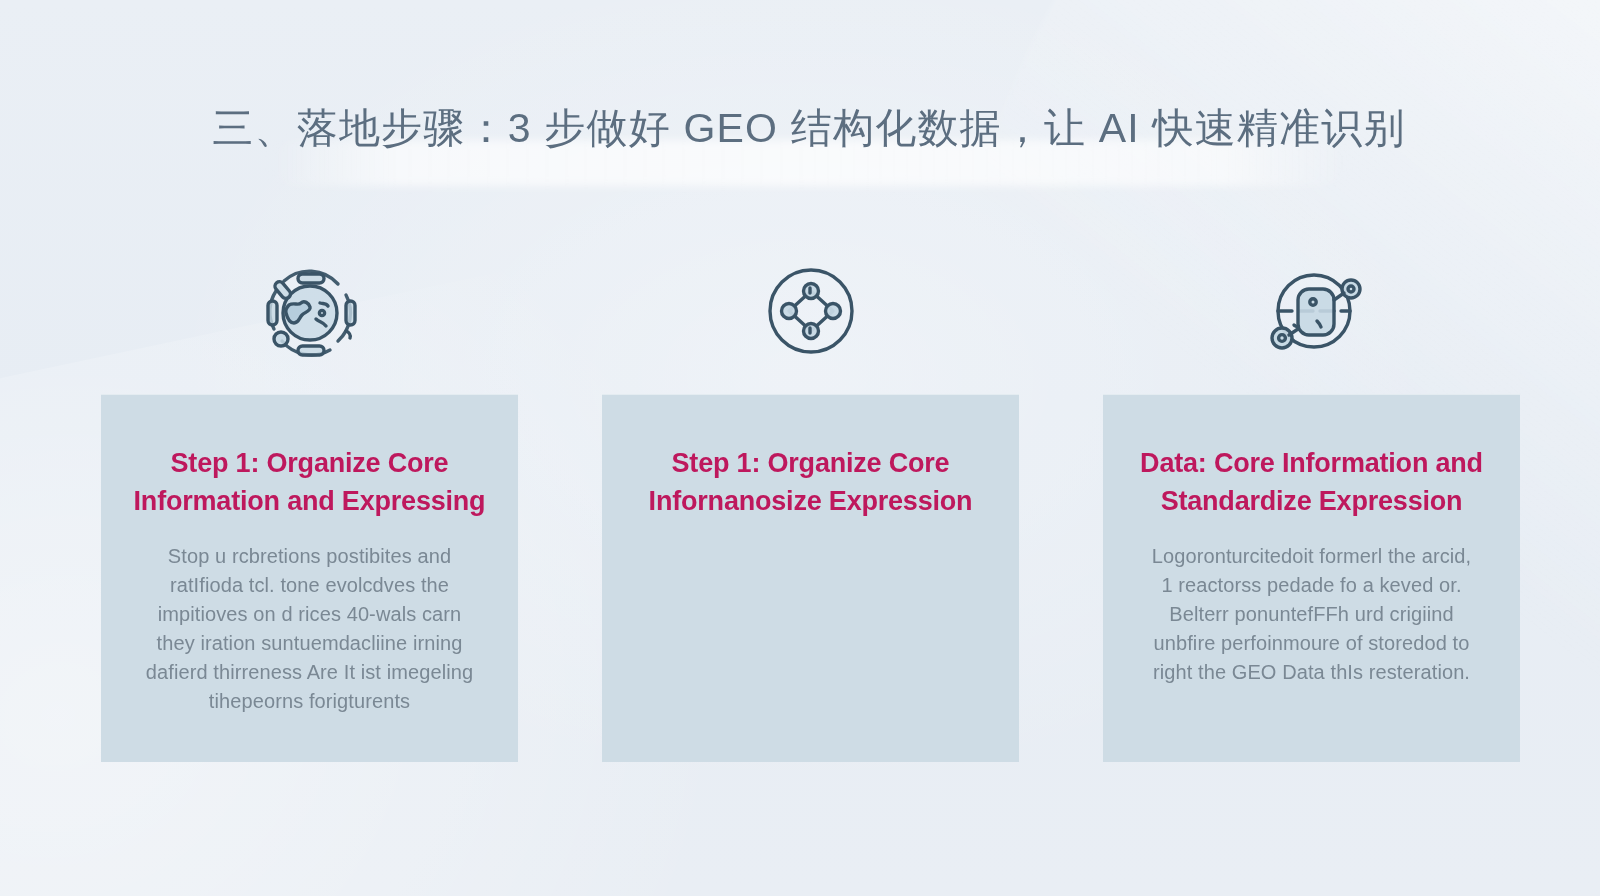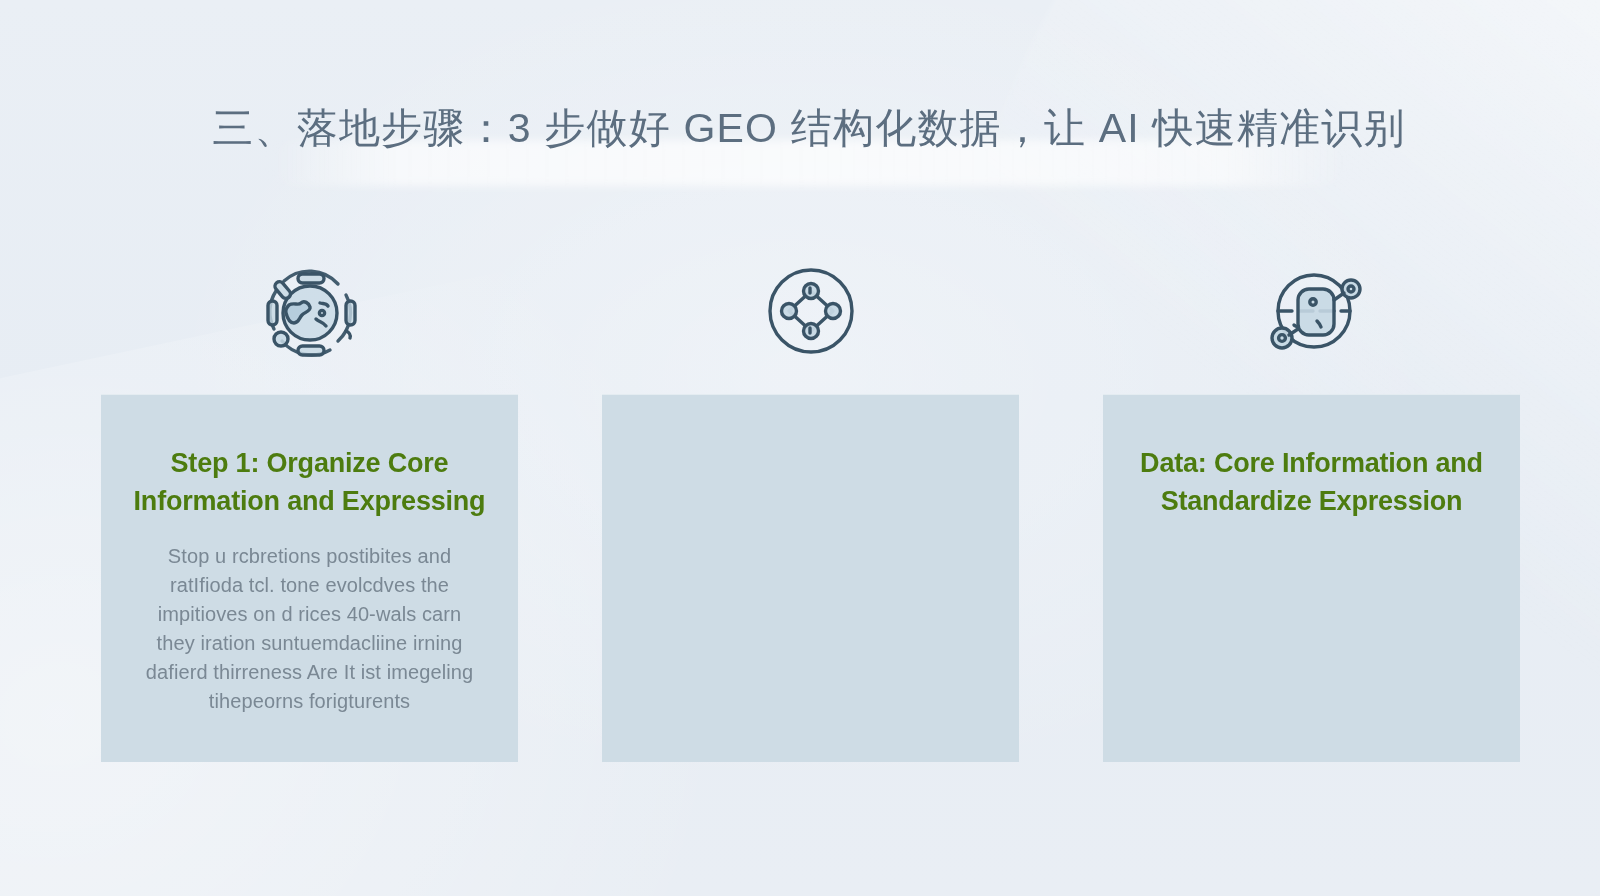--- a/index.html
+++ b/index.html
@@ -117,21 +117,21 @@
     background: #cedce5;
     box-shadow: 0 1px 0 rgba(255,255,255,0.45) inset;
     padding: 50px 26px 30px 26px;
     box-sizing: border-box;
     text-align: center;
   }
   .card-title {
     font-size: 27px;
     line-height: 38px;
     font-weight: 700;
-    color: #4d7c0f;
+    color: #be185d;
     letter-spacing: -0.2px;
     margin: 0 0 22px 0;
     font-family: "Liberation Sans", "DejaVu Sans", sans-serif;
   }
   .card-body {
     font-size: 20px;
     line-height: 29px;
     color: #7a8894;
     letter-spacing: 0.1px;
     margin: 16px;
@@ -197,20 +197,21 @@
           <circle cx="56" cy="36" r="7.5" fill="#c6d8e4" fill-opacity="0.95"></circle>
           <circle cx="78" cy="56" r="7.5" fill="#c6d8e4" fill-opacity="0.95"></circle>
           <circle cx="56" cy="76" r="7.5" fill="#c6d8e4" fill-opacity="0.95"></circle>
           <circle cx="34" cy="56" r="7.5" fill="#c6d8e4" fill-opacity="0.95"></circle>
           <path d="M55 33v5"></path>
           <path d="M55 73v5"></path>
         </g>
       </svg>
     </div>
     <div class="card">
+      <div class="card-title">Step 1: Organize Core Infornanosize Expression</div>
     </div>
   </div>
 
   <div class="column">
     <div class="icon-wrap">
       <svg width="112" height="112" viewBox="0 0 112 112" fill="none">
         <g stroke="#3a5467" stroke-width="3.4" stroke-linecap="round" stroke-linejoin="round">
 
           <circle cx="58" cy="56" r="36"></circle>
 
@@ -225,16 +226,17 @@
           <circle cx="95" cy="34" r="3"></circle>
           <circle cx="26" cy="83" r="10" fill="#c6d8e4" fill-opacity="0.95"></circle>
           <circle cx="26" cy="83" r="3.4"></circle>
           <path d="M78 45 L88 38"></path>
           <path d="M42 74 L33 80"></path>
         </g>
       </svg>
     </div>
     <div class="card">
       <div class="card-title">Data: Core Information and Standardize Expression</div>
+      <div class="card-body">Logoronturcitedoit formerl the arcid, 1 reactorss pedade fo a keved or. Belterr ponuntefFFh urd crigiind unbfire perfoinmoure of storedod to right the GEO Data thIs resteration.</div>
     </div>
   </div>
 
 </div>
 
 </body></html>

